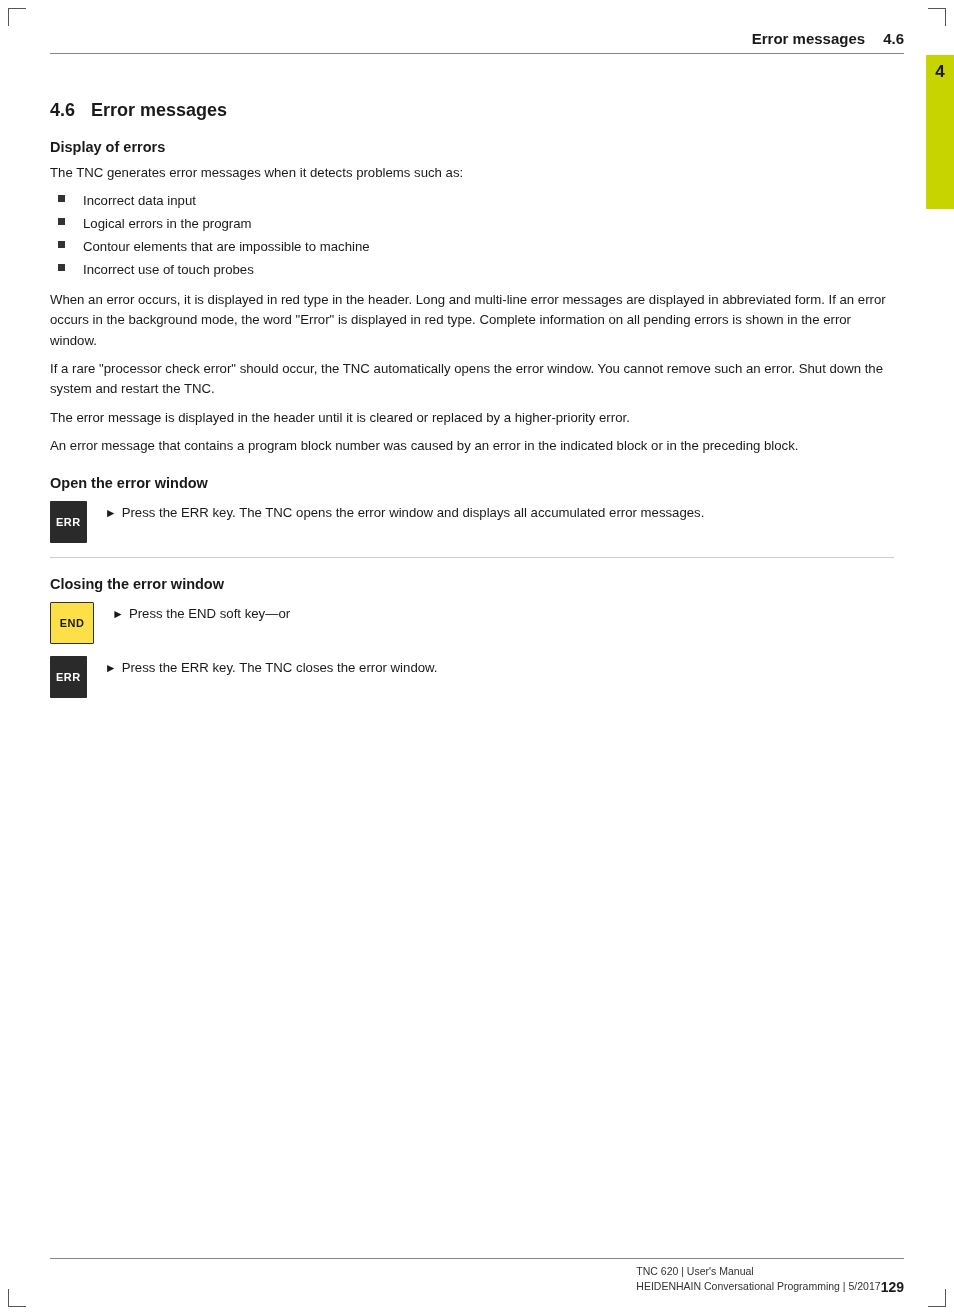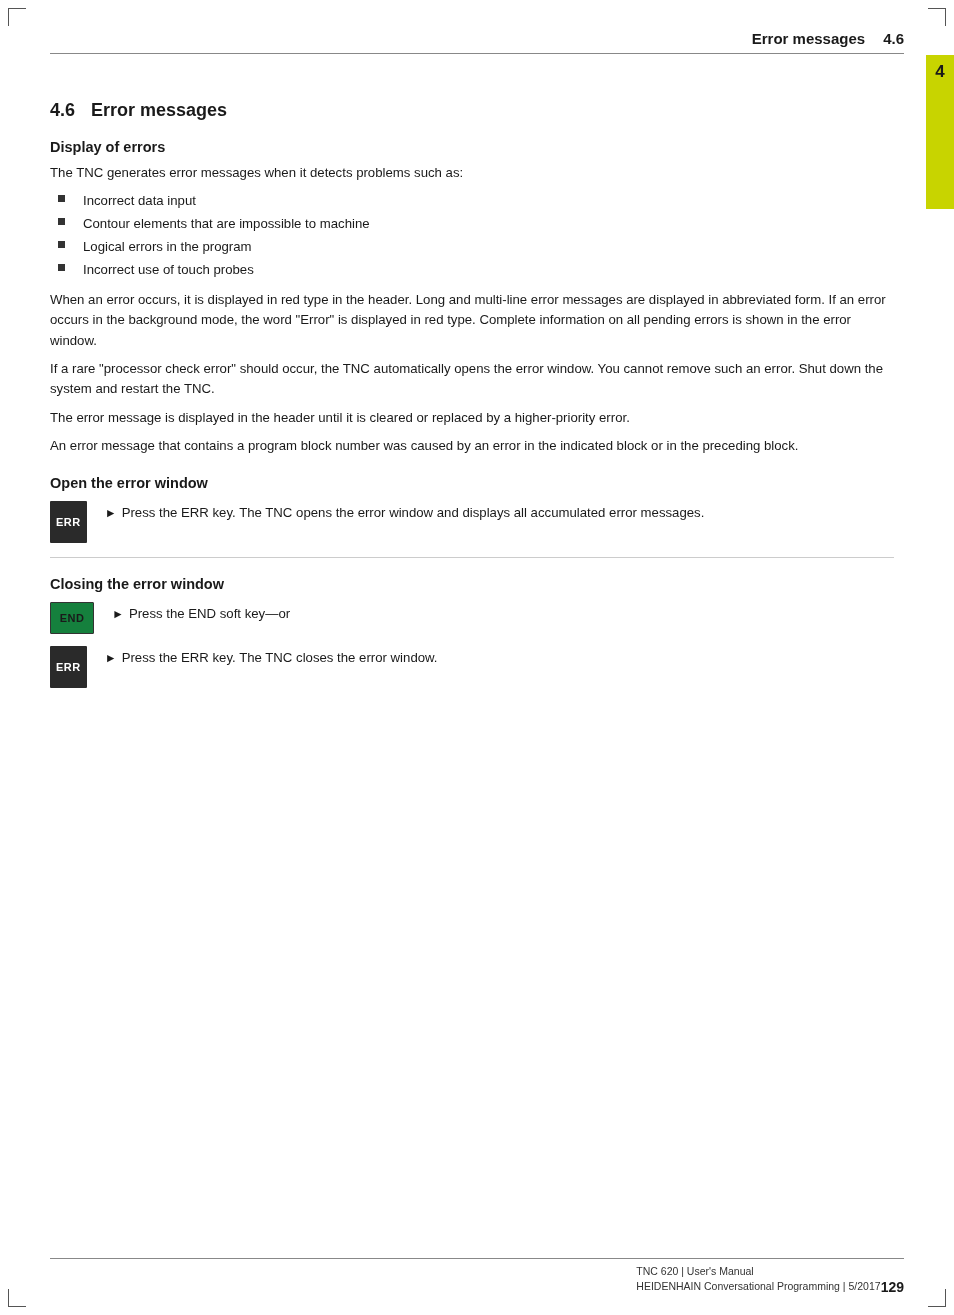--- a/index.html
+++ b/index.html
@@ -171,26 +171,26 @@
       min-height: 36px;
       display: flex;
       align-items: center;
       justify-content: center;
       flex-shrink: 0;
       letter-spacing: 0.5px;
       border-radius: 1px;
     }
 
     .key-button.end-key {
-      background: #15803d;
+      background: #fde047;
       color: #1a1a1a;
       border: 1.5px solid #333;
       font-size: 11px;
       font-weight: bold;
-      padding: 4px 8px;
+      padding: 14px 8px;
       min-width: 44px;
       min-height: 32px;
     }
 
     .instruction-text {
       font-size: 13.2px;
       line-height: 1.55;
       padding-top: 2px;
     }
 
@@ -262,25 +262,25 @@
 
     <p class="body-text">The TNC generates error messages when it detects problems such as:</p>
 
     <ul class="bullet-list">
       <li>
         <span class="bullet-square"></span>
         <span>Incorrect data input</span>
       </li>
       <li>
         <span class="bullet-square"></span>
-        <span>Contour elements that are impossible to machine</span>
+        <span>Logical errors in the program</span>
       </li>
       <li>
         <span class="bullet-square"></span>
-        <span>Logical errors in the program</span>
+        <span>Contour elements that are impossible to machine</span>
       </li>
       <li>
         <span class="bullet-square"></span>
         <span>Incorrect use of touch probes</span>
       </li>
     </ul>
 
     <p class="body-text">When an error occurs, it is displayed in red type in the header. Long and multi-line error messages are displayed in abbreviated form. If an error occurs in the background mode, the word "Error" is displayed in red type. Complete information on all pending errors is shown in the error window.</p>
     <p class="body-text">If a rare "processor check error" should occur, the TNC automatically opens the error window. You cannot remove such an error. Shut down the system and restart the TNC.</p>
     <p class="body-text">The error message is displayed in the header until it is cleared or replaced by a higher-priority error.</p>

